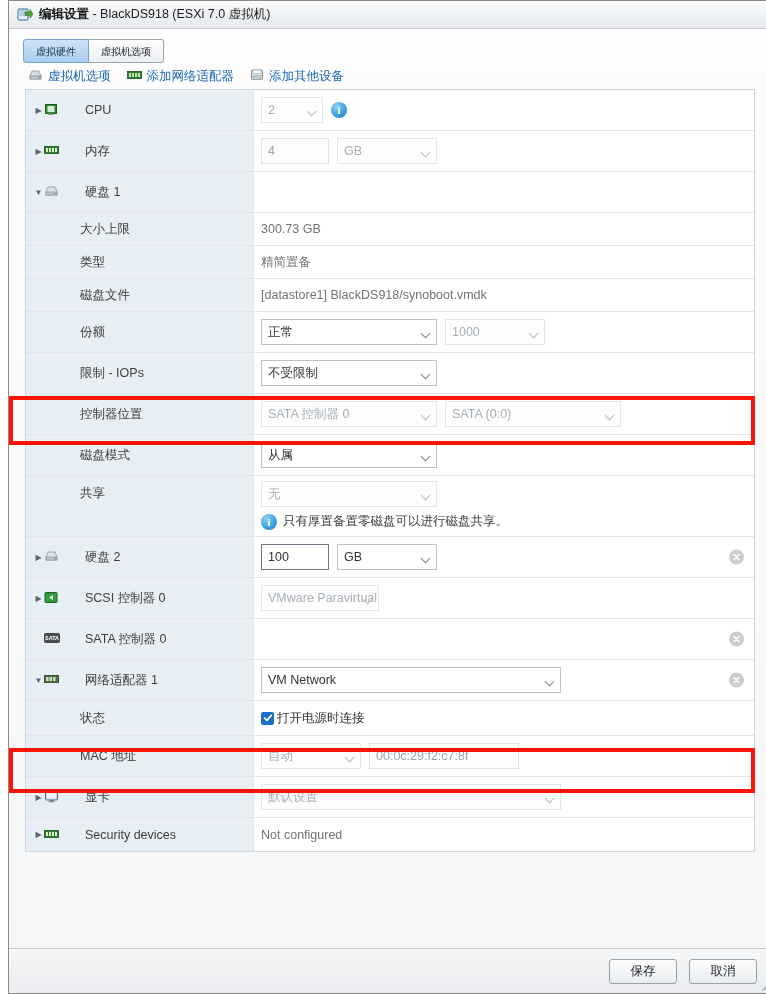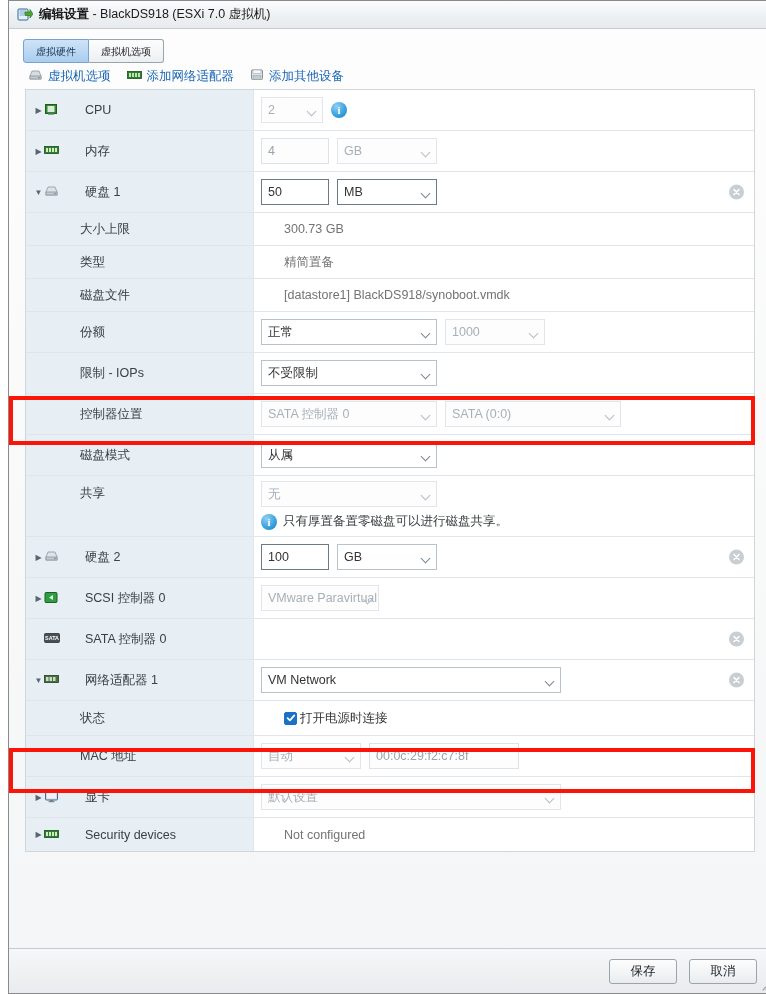--- a/index.html
+++ b/index.html
@@ -125,21 +125,21 @@
   .cell-value {
     flex: 1 1 auto;
     box-sizing: border-box;
     background: #ffffff;
     display: flex;
     align-items: center;
     padding: 4px 8px 4px 7px;
     gap: 8px;
     position: relative;
   }
-  .row.h-sub { min-height: 32px; gap: 23px; }
+  .row.h-sub { min-height: 32px; }
   .row.h-dev { min-height: 40px; }
   
   .twisty {
     width: 11px; flex: 0 0 11px;
     display: flex; align-items: center; justify-content: center;
     color: #5a6570;
     font-size: 8px;
   }
   .twisty.none { visibility: hidden; }
   .dev-icon { width: 16px; height: 14px; flex: 0 0 16px; margin-right: 5px; position: relative; }
@@ -381,29 +381,20 @@
           <span class="twisty">▼</span>
           <span class="dev-icon">
             <svg width="15" height="12" viewBox="0 0 15 12">
               <path d="M2 7 L4 2 H11 L13 7 V10 H2 Z" fill="#dde3e8" stroke="#8e979f" stroke-width="0.8"></path>
               <rect x="2" y="7" width="11" height="3" fill="#c3cbd2" stroke="#8e979f" stroke-width="0.8"></rect>
               <circle cx="11" cy="8.5" r="0.8" fill="#7b858d"></circle>
             </svg>
           </span>
           <span class="label-text">硬盘 1</span>
         </div>
-        <div class="cell-value">
-          <input class="txt strong w-num" value="50" style="">
-          <div class="sel strong w-unit">MB</div>
-          <div class="del">
-            <svg width="11" height="11" viewBox="0 0 11 11">
-                <path d="M3 3 L8 8 M8 3 L3 8" stroke="#fff" stroke-width="1.6" stroke-linecap="round"></path>
-              </svg>
-          </div>
-        </div>
       </div>
 
       <div class="row h-sub">
         <div class="cell-label indent">
           <span class="label-text">大小上限</span>
         </div>
         <div class="cell-value">
           <span class="plain-value">300.73 GB</span>
         </div>
       </div>

